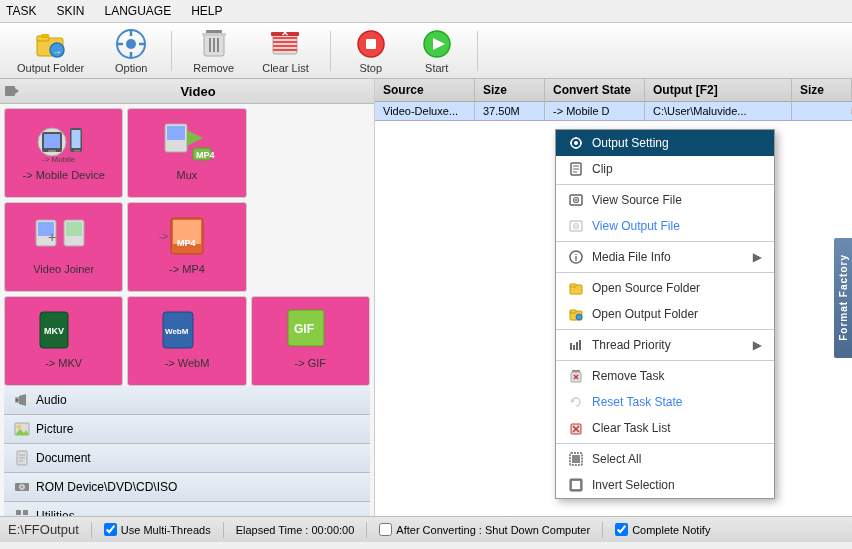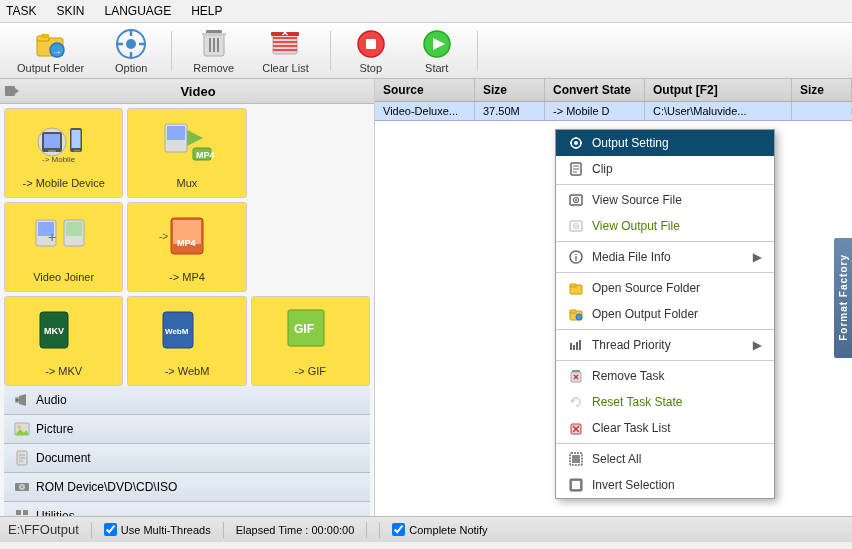--- a/index.html
+++ b/index.html
@@ -17,21 +17,21 @@
 
     
     .main { display: flex; height: calc(549px - 30px - 56px - 26px); }
 
     
     .left-panel { width: 375px; background: #f5f5f5; border-right: 1px solid #ccc; display: flex; flex-direction: column; }
     .left-header { background: linear-gradient(to bottom, #e8e8e8, #d8d8d8); padding: 4px; text-align: center; font-size: 13px; font-weight: bold; border-bottom: 1px solid #bbb; display: flex; align-items: center; gap: 6px; }
     .left-header-icon { width: 16px; height: 16px; }
     .left-header-text { flex: 1; text-align: center; }
     .grid-container { display: grid; grid-template-columns: 1fr 1fr 1fr; gap: 4px; }
-    .grid-item { background: #fde047; border: 1px solid #ccc; border-radius: 3px; display: flex; flex-direction: column; align-items: center; justify-content: space-between; padding: 8px 4px; cursor: pointer; min-height: 90px; }
+    .grid-item { background: #ec4899; border: 1px solid #ccc; border-radius: 3px; display: flex; flex-direction: column; align-items: center; justify-content: flex-start; padding: 8px 4px; cursor: pointer; min-height: 90px; }
     .grid-item-icon { width: 60px; height: 50px; display: flex; align-items: center; justify-content: center; }
     .grid-item-label { font-size: 11px; text-align: center; color: #333; margin-top: 2px; }
 
     
     .category-item { background: linear-gradient(to bottom, #e8eef5, #d8e2ed); border-bottom: 1px solid #bbb; padding: 6px 10px; cursor: pointer; display: flex; align-items: center; gap: 6px; font-size: 12px; }
 
     
     .right-panel { flex: 1; display: flex; flex-direction: column; position: relative; }
     .table-header { display: flex; background: linear-gradient(to bottom, #e0e0e0, #d0d0d0); border-bottom: 1px solid #aaa; }
     .table-header-cell { padding: 4px 8px; font-size: 12px; font-weight: bold; border-right: 1px solid #bbb; }
@@ -45,21 +45,21 @@
     .table-cell { padding: 3px 8px; font-size: 11px; border-right: 1px solid #bbb; overflow: hidden; text-overflow: ellipsis; white-space: nowrap; }
     .table-cell.src { width: 100px; }
     .table-cell.size { width: 70px; }
     .table-cell.state { width: 100px; }
     .table-cell.output { flex: 1; }
     .table-cell.outsize { width: 60px; }
 
     
     .context-menu { position: absolute; top: 50px; left: 180px; width: 220px; background: white; border: 1px solid #999; box-shadow: 3px 3px 8px rgba(0,0,0,0.3); z-index: 100; }
     .ctx-item { display: flex; align-items: center; gap: 8px; padding: 5px 12px; cursor: pointer; font-size: 12px; color: #333; }
-    .ctx-item.disabled { color: #4d7c0f; cursor: default; }
+    .ctx-item.disabled { color: #3b82f6; cursor: default; }
     .ctx-item.selected { background: #0c4a6e; color: white; }
     .ctx-sep { height: 1px; background: #ccc; margin: 2px 0; }
     .ctx-icon { width: 16px; height: 16px; display: flex; align-items: center; justify-content: center; flex-shrink: 0; }
     .ctx-arrow { margin-left: auto; color: #666; }
 
     
     .statusbar { background: linear-gradient(to bottom, #e8e8e8, #d8d8d8); border-top: 1px solid #bbb; height: 26px; display: flex; align-items: center; padding: 0 8px; gap: 12px; font-size: 11px; }
     .status-path { color: #333; font-size: 13px; }
     .status-sep { width: 1px; height: 16px; background: #bbb; }
     .status-check { display: flex; align-items: center; gap: 4px; }
@@ -517,18 +517,22 @@
 <div class="statusbar">
   <span class="status-path">E:\FFOutput</span>
   <div class="status-sep"></div>
   <div class="status-check">
     <input type="checkbox" checked="" style="cursor: pointer;">
     <span>Use Multi-Threads</span>
   </div>
   <div class="status-sep"></div>
   <span>Elapsed Time : 00:00:00</span>
   <div class="status-sep"></div>
+  <div class="status-check">
+    <input type="checkbox" style="cursor: pointer;">
+    <span>After Converting : Shut Down Computer</span>
+  </div>
   <div class="status-sep"></div>
   <div class="status-check">
     <input type="checkbox" checked="" style="cursor: pointer;">
     <span>Complete Notify</span>
   </div>
 </div>
 
 </body></html>

